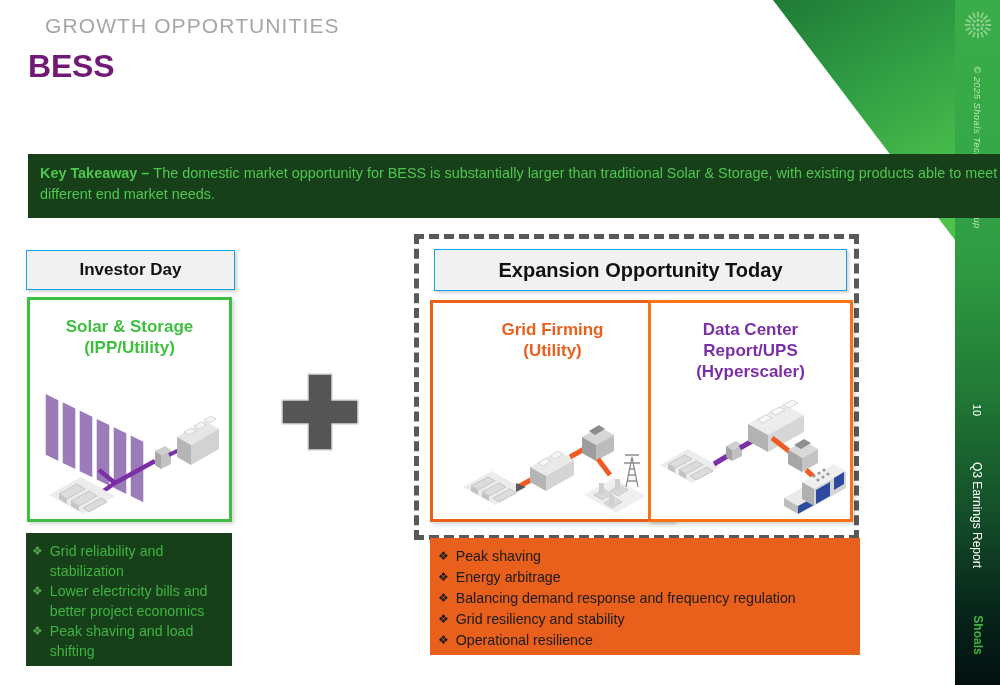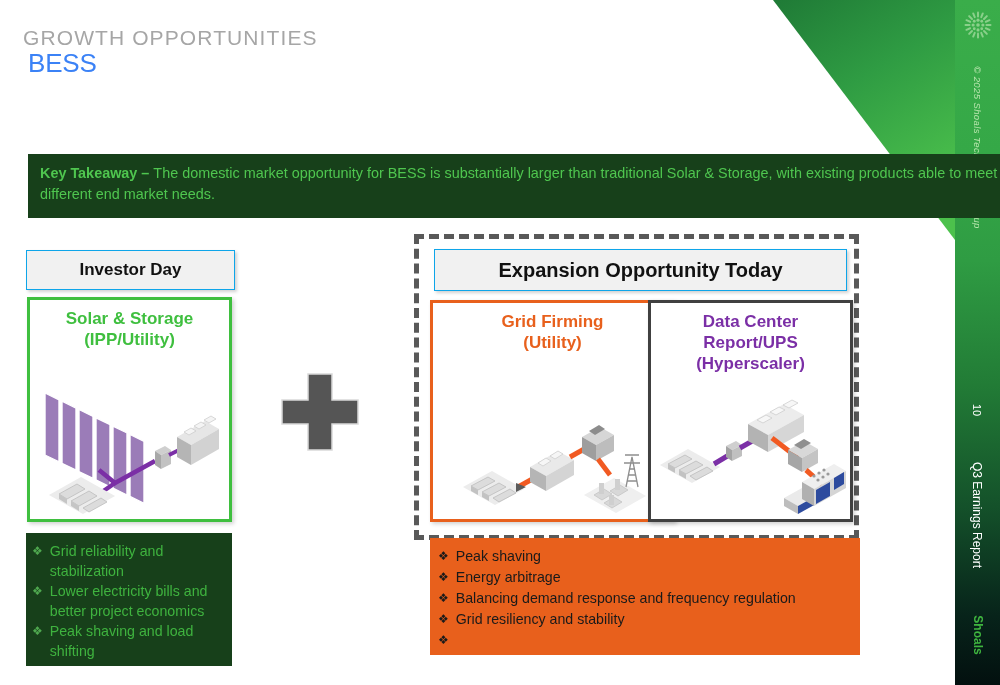--- a/index.html
+++ b/index.html
@@ -41,26 +41,26 @@
   }
   .sb-report span{transform:rotate(90deg);white-space:nowrap;font-size:12px;color:#ffffff;}
   .sb-brand{
     position:absolute;top:600px;left:0;width:45px;height:70px;
     display:flex;align-items:center;justify-content:center;
   }
   .sb-brand span{transform:rotate(90deg);white-space:nowrap;font-size:12px;font-weight:bold;color:#3fb53f;}
 
   
   .eyebrow{
-    position:absolute;left:23px;top:14px;
-    font-size:21px;letter-spacing:1.1px;color:#a6a6a6;font-weight:400;margin-top:12px;
+    position:absolute;left:45px;top:14px;
+    font-size:21px;letter-spacing:1.1px;color:#a6a6a6;font-weight:400;
   }
   .title{
     position:absolute;left:28px;top:48px;
-    font-size:26px;font-weight:normal;color:#3b82f6;letter-spacing:-.2px;
+    font-size:32px;font-weight:bold;color:#701a75;letter-spacing:-.2px;
   }
   .subtitle{
     position:absolute;left:29px;top:91px;
     font-size:21px;color:#3fa347;font-weight:400;
   }
 
   
   .takeaway{
     position:absolute;left:28px;top:154px;width:985px;height:64px;
     background:#17401a;color:#4fc64f;
@@ -86,24 +86,24 @@
     border:5px dashed #595959;box-sizing:border-box;
   }
 
   
   .card{
     position:absolute;background:#fff;box-sizing:border-box;
     box-shadow:2px 2px 4px rgba(0,0,0,.18);
   }
   #card-solar{left:27px;top:297px;width:205px;height:225px;border:3px solid #3fbf3f;}
   #card-grid{left:430px;top:300px;width:245px;height:222px;border:3px solid #e8601c;}
-  #card-dc{left:648px;top:300px;width:205px;height:222px;border:3px solid #404040;}
+  #card-dc{left:648px;top:300px;width:205px;height:222px;border:3px solid #f97316;}
 
   .card-title{
-    text-align:center;font-weight:bold;line-height:21px;padding-top:8px;
+    text-align:center;font-weight:bold;line-height:21px;padding-top:16px;
   }
   #card-solar .card-title{color:#3fbf3f;font-size:17px;}
   #card-grid  .card-title{color:#e8601c;font-size:17px;}
   #card-dc    .card-title{color:#7b2fa6;font-size:17px;}
   .card-art{position:absolute;left:0;right:0;bottom:4px;display:flex;justify-content:center;}
 
   
   .plus{position:absolute;left:280px;top:372px;width:80px;height:80px;}
 
   
@@ -436,17 +436,18 @@
       <li class="bitem">
         <span class="bmark">❖</span>
         <span class="btext">Balancing demand response and frequency regulation</span>
       </li>
       <li class="bitem">
         <span class="bmark">❖</span>
         <span class="btext">Grid resiliency and stability</span>
       </li>
       <li class="bitem">
         <span class="bmark">❖</span>
+        <span class="btext">Operational resilience</span>
       </li>
     </ul>
   </div>
 
 </div>
 
 </body></html>

